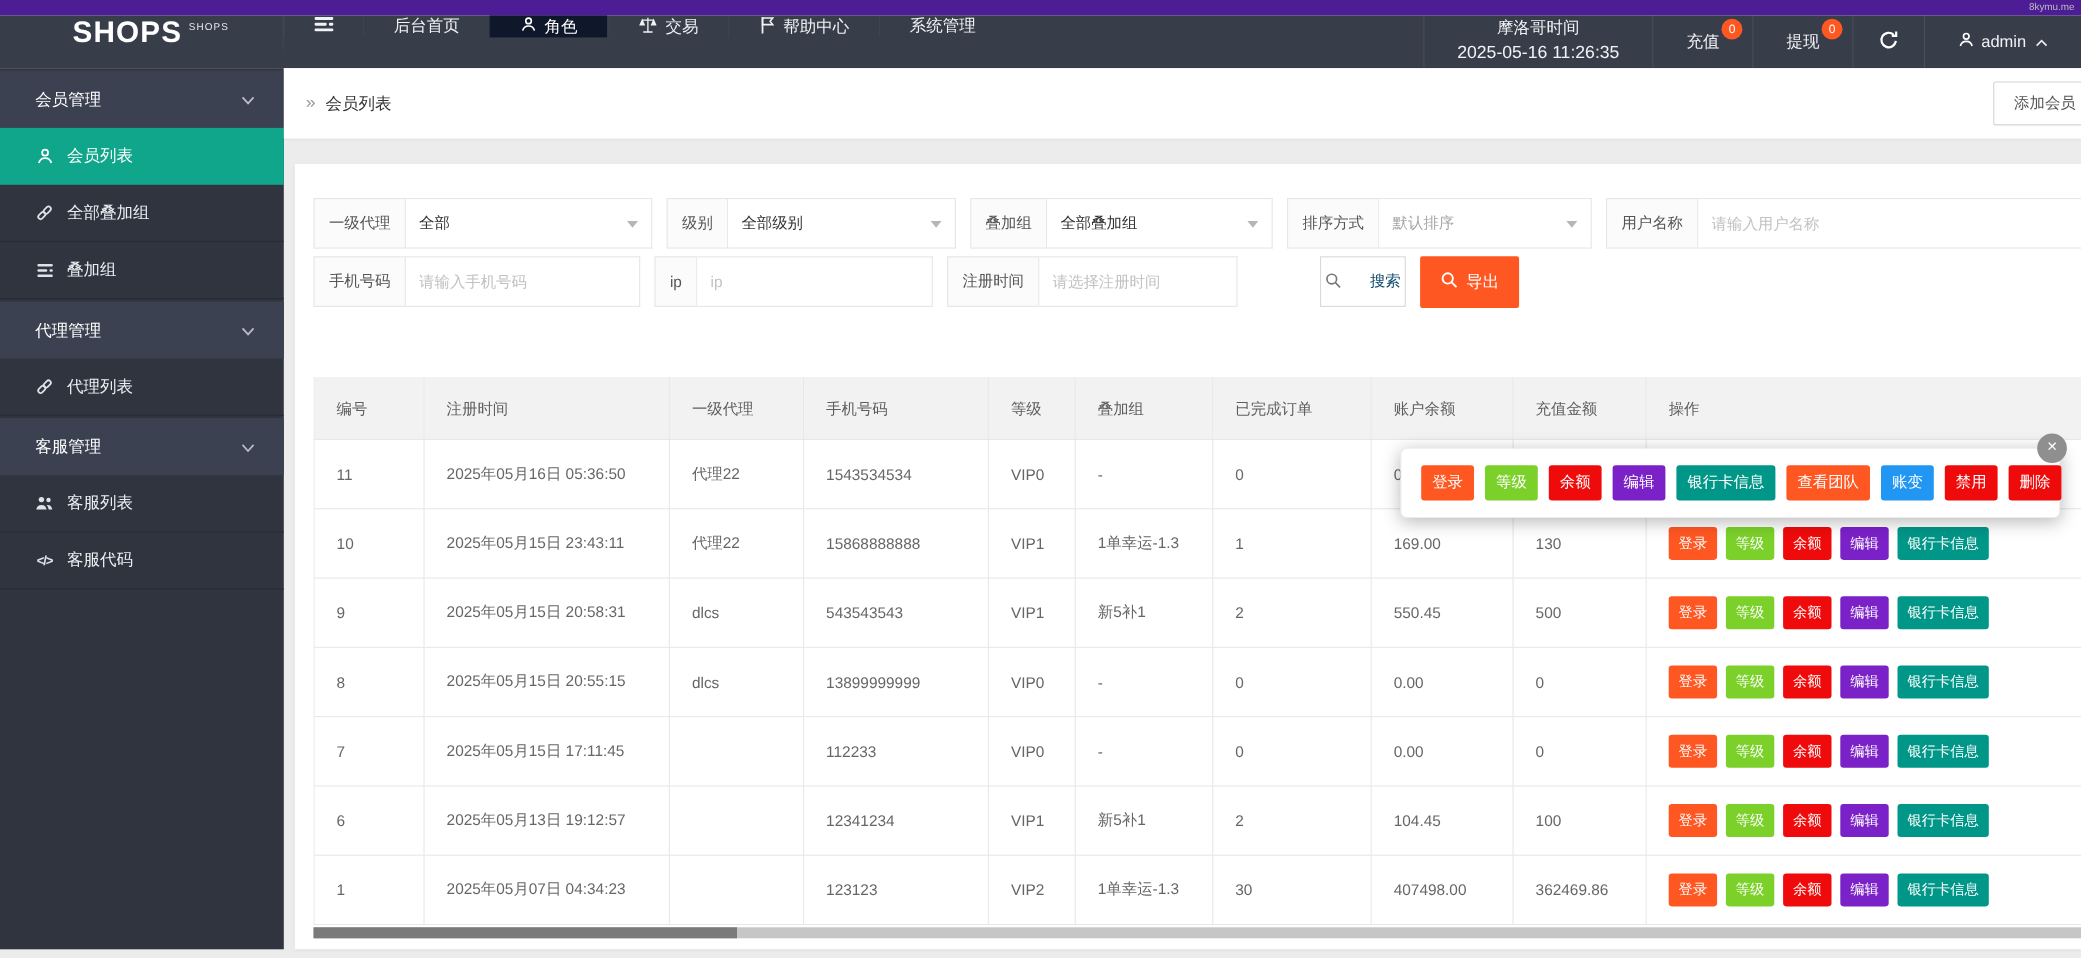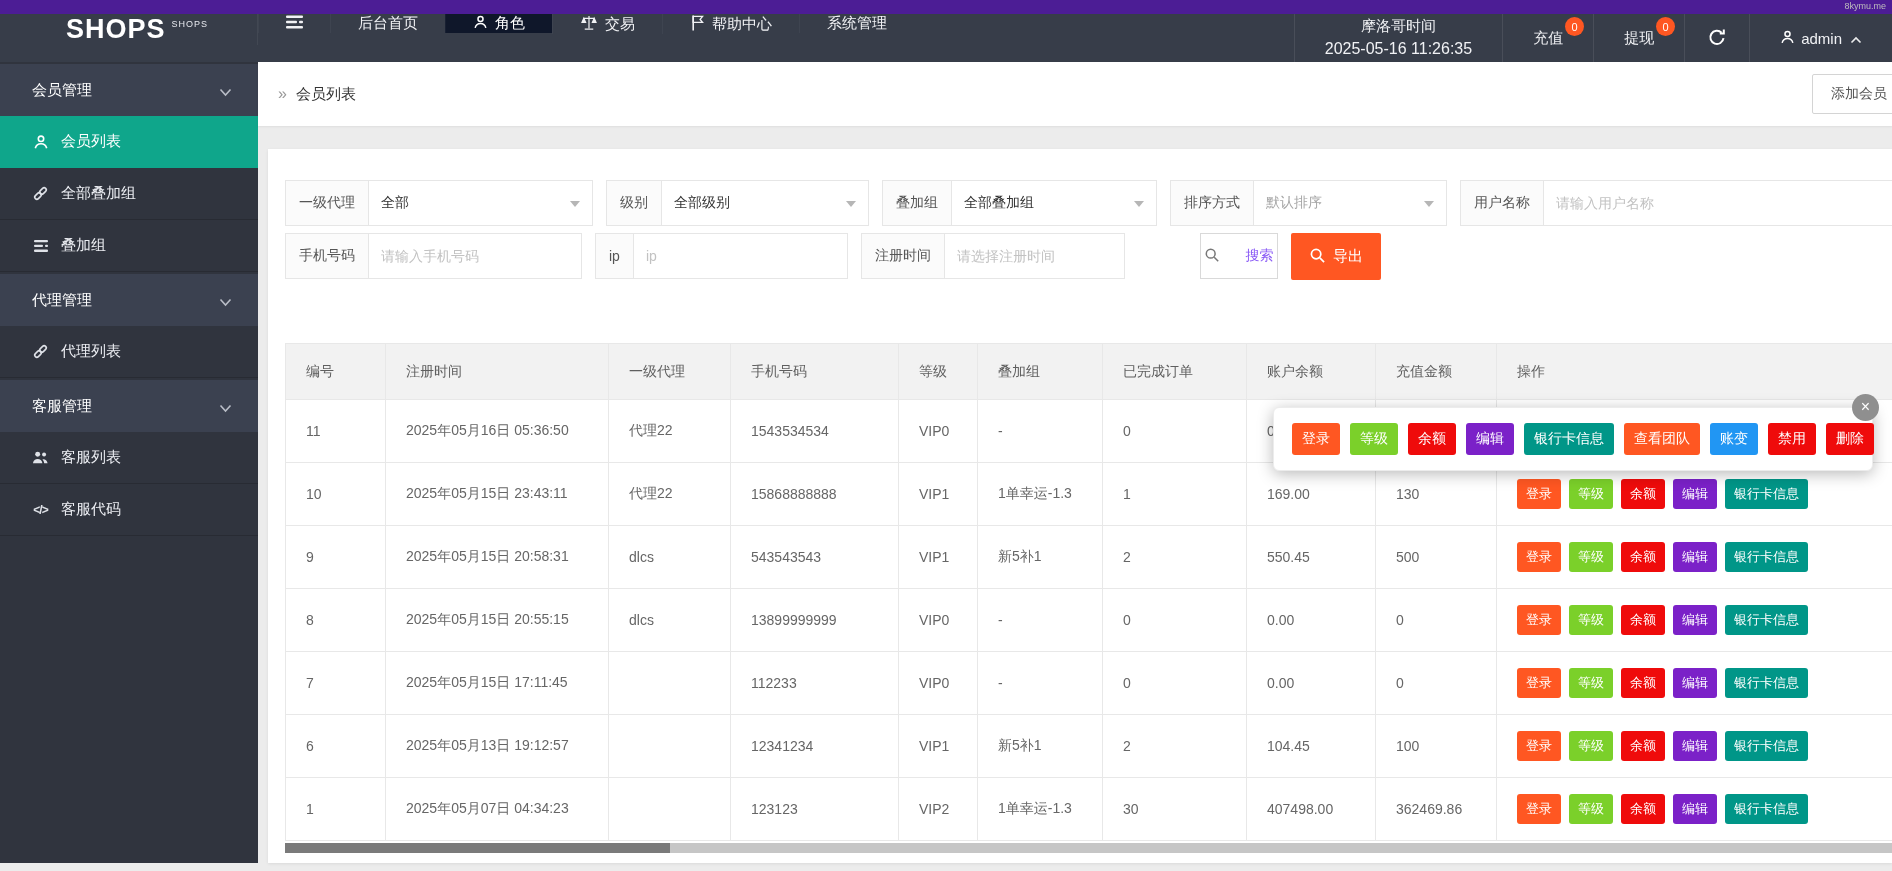--- a/index.html
+++ b/index.html
@@ -51,21 +51,21 @@
   .frow { display: flex; gap: 13px; }
   .frow1 { margin-top: 31px; }
   .frow2 { margin-top: 7px; }
   .fgroup { display: flex; height: 46px; }
   .flabel { display: flex; align-items: center; background: #fbfbfb; border: 1px solid #e6e6e6; padding: 0 13px; font-size: 14px; color: #555; white-space: nowrap; }
   .ffield { border: 1px solid #e6e6e6; border-left: none; background: #fff; display: flex; align-items: center; padding: 0 12px; font-size: 14px; color: #333; position: relative; }
   .ffield .sel-caret { position: absolute; right: 12px; top: 20px; width: 0; height: 0; border-left: 5px solid transparent; border-right: 5px solid transparent; border-top: 6px solid #b6b6b6; }
   .ffield.muted { color: #a6a6a6; text-align: right; }
   .ffield input { border: none; outline: none; width: 100%; font-size: 14px; font-family: inherit; color: #333; background: transparent; }
   .ffield input::placeholder { color: #c2c2c2; }
-  .search-btn { width: 78px; height: 46px; background: #fff; border: 1px solid #d9d9d9; display: flex; align-items: center; justify-content: center; gap: 25px; font-size: 14px; color: #8b5cf6; cursor: pointer; font-family: inherit; }
+  .search-btn { width: 78px; height: 46px; background: #fff; border: 1px solid #d9d9d9; display: flex; align-items: center; justify-content: center; gap: 25px; font-size: 14px; color: #0c4a6e; cursor: pointer; font-family: inherit; }
   .export-btn { width: 90px; height: 47px; margin-left: 0; background: #ff5722; border: none; border-radius: 2px; display: flex; align-items: center; justify-content: center; gap: 7px; font-size: 15px; color: #fff; cursor: pointer; font-family: inherit; }
 
   
   .table-wrap { margin-top: 63px; overflow: hidden; }
   table { border-collapse: collapse; table-layout: fixed; width: 1911px; }
   th, td { border: 1px solid #e8e8e8; text-align: left; font-weight: normal; font-size: 14px; }
   th { height: 56px; background: #f2f2f2; color: #5f5f5f; padding: 0 20px; }
   td { height: 63px; color: #666; padding: 0 20px; background: #fff; }
   .col0{width:100px}.col1{width:223px}.col2{width:122px}.col3{width:168px}.col4{width:79px}
   .col5{width:125px}.col6{width:144px}.col7{width:129px}.col8{width:121px}.col9{width:700px}

